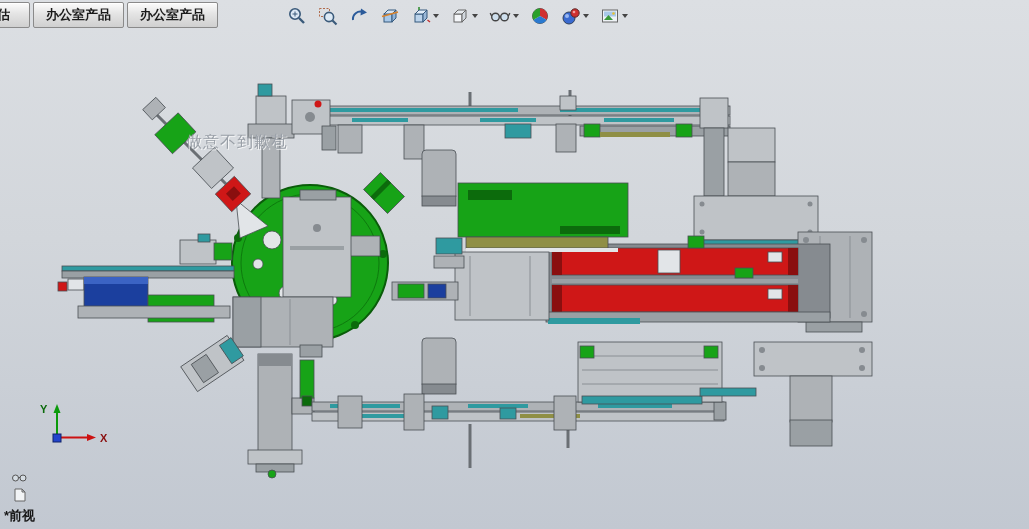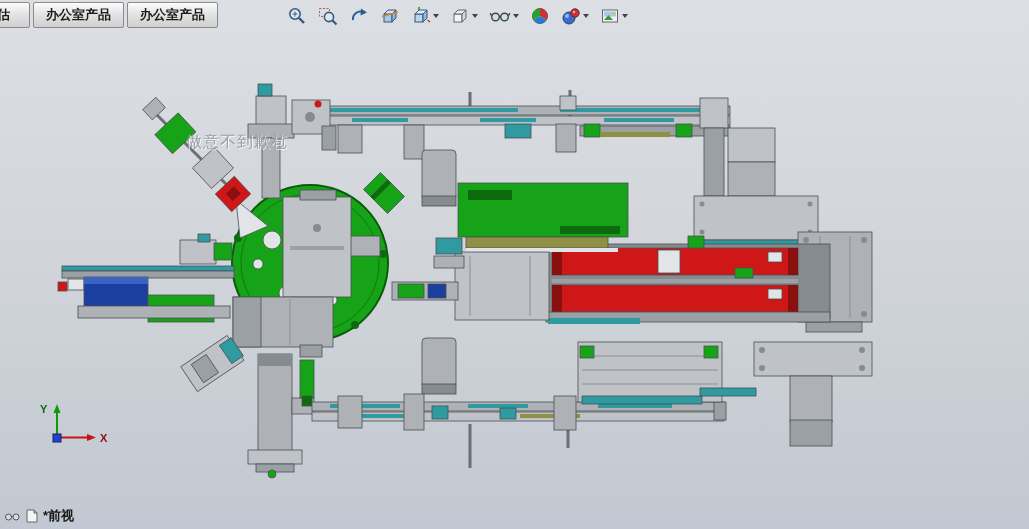--- a/index.html
+++ b/index.html
@@ -23,21 +23,21 @@
   .tool svg{display:block;}
   .dd{width:0;height:0;border-left:3.5px solid transparent;border-right:3.5px solid transparent;border-top:4px solid #444;}
   
   .canvas{position:absolute;inset:0;}
   .watermark{
     position:absolute;left:186px;top:132px;font-size:16px;letter-spacing:1px;
     color:var(--watermark);text-shadow:1px 1px 0 rgba(255,255,255,.75);
   }
   .triad{position:absolute;left:26px;top:398px;}
   .triad text{font-family:"Liberation Sans",sans-serif;font-size:11px;font-weight:bold;}
-  .viewlabel{position:absolute;left:4px;bottom:4px;display:flex;align-items:center;gap:5px;}
+  .viewlabel{position:absolute;left:4px;bottom:4px;display:flex;align-items:center;gap:5px;flex-direction:column;}
   .viewlabel .txt{font-size:13px;color:#161616;font-weight:bold;}
   
   .e{stroke:var(--edge);stroke-width:.8;}
   .pg{fill:var(--part-green);} .pgd{fill:var(--part-green-dark);}
   .pr{fill:var(--part-red);}   .prd{fill:var(--part-red-dark);}
   .pt{fill:var(--part-teal);}  .pb{fill:var(--part-blue);}
   .po{fill:var(--part-olive);}
   .m1{fill:#bfc3c7;} .m2{fill:#aeb2b6;} .m3{fill:#9aa0a4;} .m4{fill:#868b90;}
   .mw{fill:#e2e5e8;}
   .rod{stroke:#6a6f74;stroke-width:3;}

